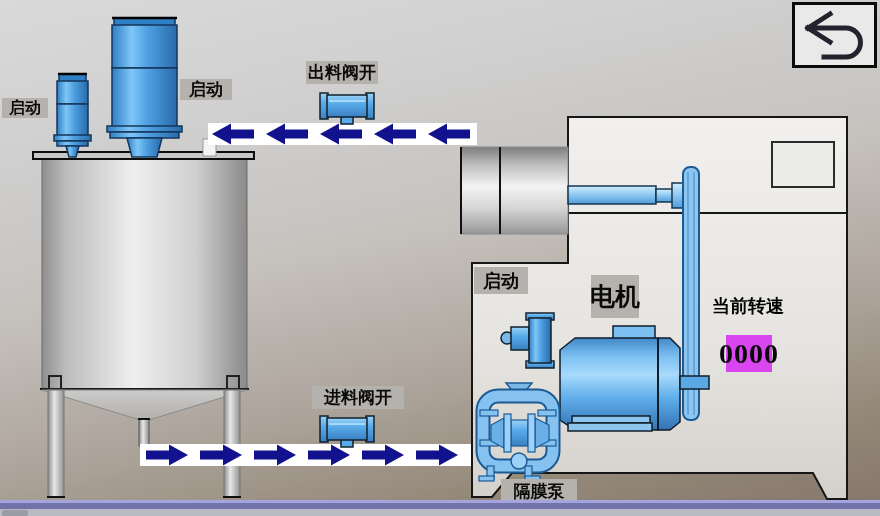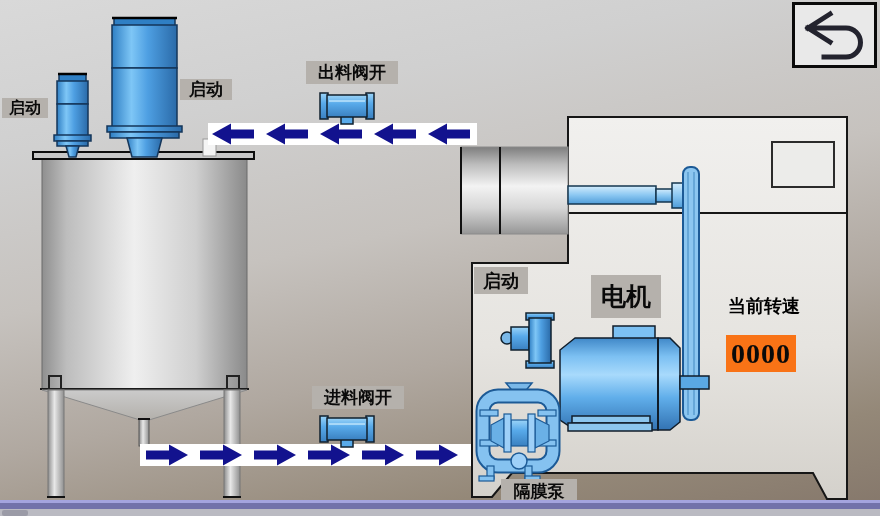--- a/index.html
+++ b/index.html
@@ -9,33 +9,33 @@
     background:linear-gradient(168deg,#d9d9d9 0%,#d0d0d0 22%,#c6c2be 45%,#b0a8a0 65%,#948878 85%,#84766a 100%);
   }
   .stage{position:absolute;left:0;top:0;width:880px;height:516px;}
   .lbl{
     position:absolute;background:#b5b1ac;color:#0a0a0a;
     display:flex;align-items:center;justify-content:center;
     font-weight:bold;white-space:nowrap;line-height:1;
   }
   #lbl-a1{left:2px;top:98px;width:46px;height:20px;font-size:16px;}
   #lbl-a2{left:180px;top:79px;width:52px;height:21px;font-size:17px;}
-  #lbl-dis{left:306px;top:61px;width:92px;height:23px;font-size:17px;}
+  #lbl-dis{left:306px;top:61px;width:72px;height:23px;font-size:17px;}
   #lbl-feed{left:312px;top:386px;width:92px;height:23px;font-size:17px;}
   #lbl-mstart{left:474px;top:267px;width:54px;height:27px;font-size:18px;}
-  #lbl-motor{left:591px;top:275px;width:70px;height:43px;font-size:25px;}
+  #lbl-motor{left:591px;top:275px;width:48px;height:43px;font-size:25px;}
   #lbl-pump{left:501px;top:479px;width:76px;height:24px;font-size:17px;}
   #rpm-title{
-    position:absolute;left:712px;top:294px;width:104px;text-align:center;
+    position:absolute;left:712px;top:294px;width:104px;
     color:#000;font-weight:bold;
   }
   #rpm-title .l1{font-size:18px;display:block;}
   #rpm-title .l2{font-size:16px;display:block;margin-top:1px;}
   #rpm-display{
-    left:726px;top:335px;width:70px;height:37px;background:#f97316;
+    left:726px;top:335px;width:46px;height:37px;background:#d946ef;
     font-size:28px;font-weight:bold;letter-spacing:1px;
     font-family:"Liberation Serif","DejaVu Serif",serif;
   }
   #back-btn{
     position:absolute;left:792px;top:2px;width:85px;height:66px;
     background:#e9e9e9;border:3px solid #0a0a0a;box-sizing:border-box;
     display:flex;align-items:center;justify-content:center;cursor:pointer;
   }
   .taskbar1{position:absolute;left:0;top:500px;width:880px;height:3px;background:#a4a4de;}
   .taskbar2{position:absolute;left:0;top:503px;width:880px;height:6px;background:#7272aa;}

